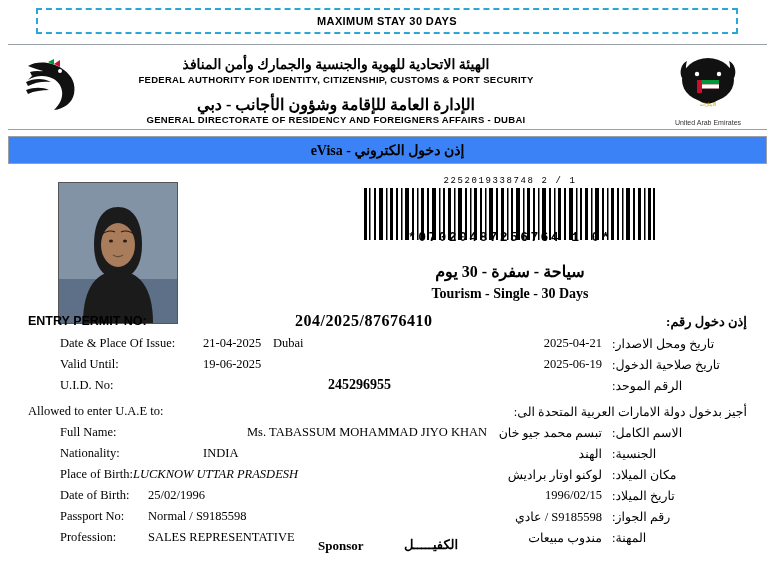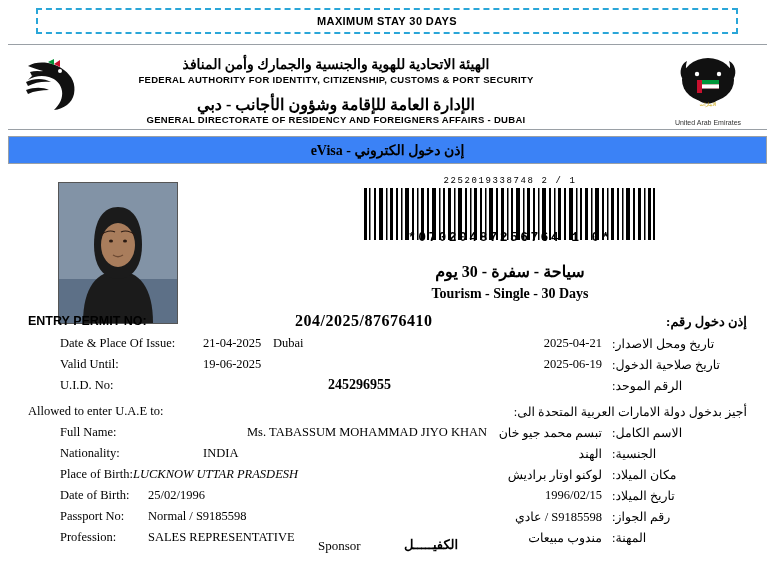--- a/index.html
+++ b/index.html
@@ -292,21 +292,21 @@
     top: 0;
     width: 430px;
   }
 
   
   .sponsor-en {
     position: absolute;
     left: 318px;
     top: 538px;
     font-size: 13px;
-    font-weight: normal;
+    font-weight: bold;
   }
   .sponsor-ar {
     position: absolute;
     left: 404px;
     top: 537px;
     font-size: 13px;
     font-weight: bold;
     direction: rtl;
   }
 </style>

